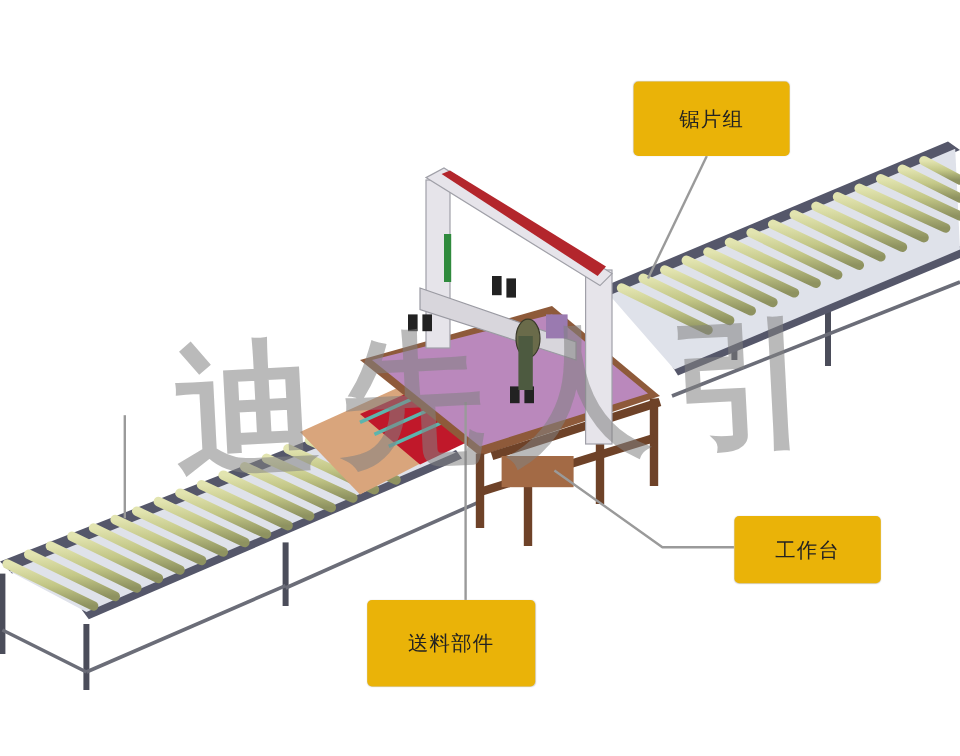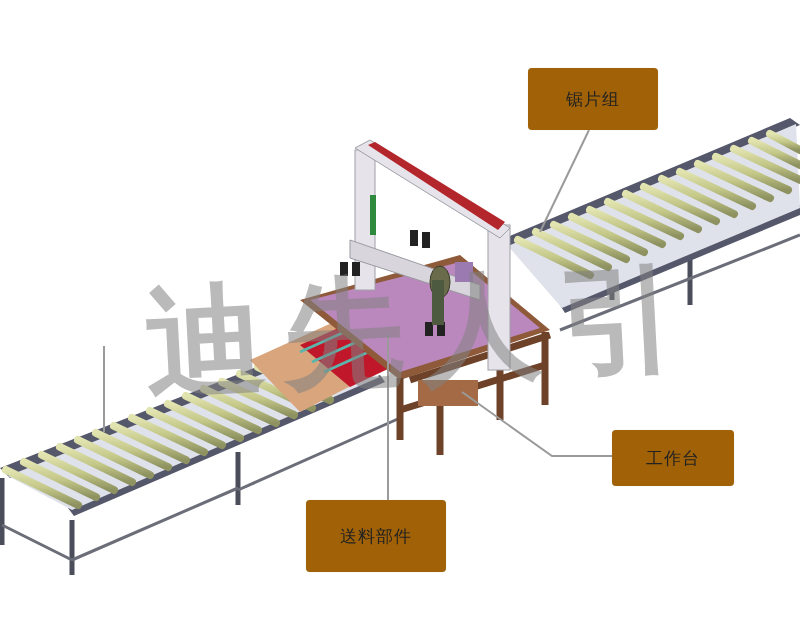--- a/index.html
+++ b/index.html
@@ -1,20 +1,20 @@
 <!DOCTYPE html>
 <html><head>
 <meta charset="utf-8">
 <style>
   html, body { margin: 0; padding: 0; }
   body { width: 800px; height: 630px; background: #ffffff; position: relative; overflow: hidden; font-family: "DejaVu Serif", "Liberation Serif", serif; }
   #stage { position: absolute; left: 0; top: 0; width: 800px; height: 630px; }
   .label-box {
     position: absolute;
-    background: #a16207;
+    background: #eab308;
     border-radius: 4px;
     box-shadow: 0 0 1px #cfcfcf;
     display: flex; align-items: center; justify-content: center;
     color: #222;
     font-size: 17px;
     letter-spacing: 1px;
   }
   .label-box span { display: block; }
   .watermark {
     position: absolute;

